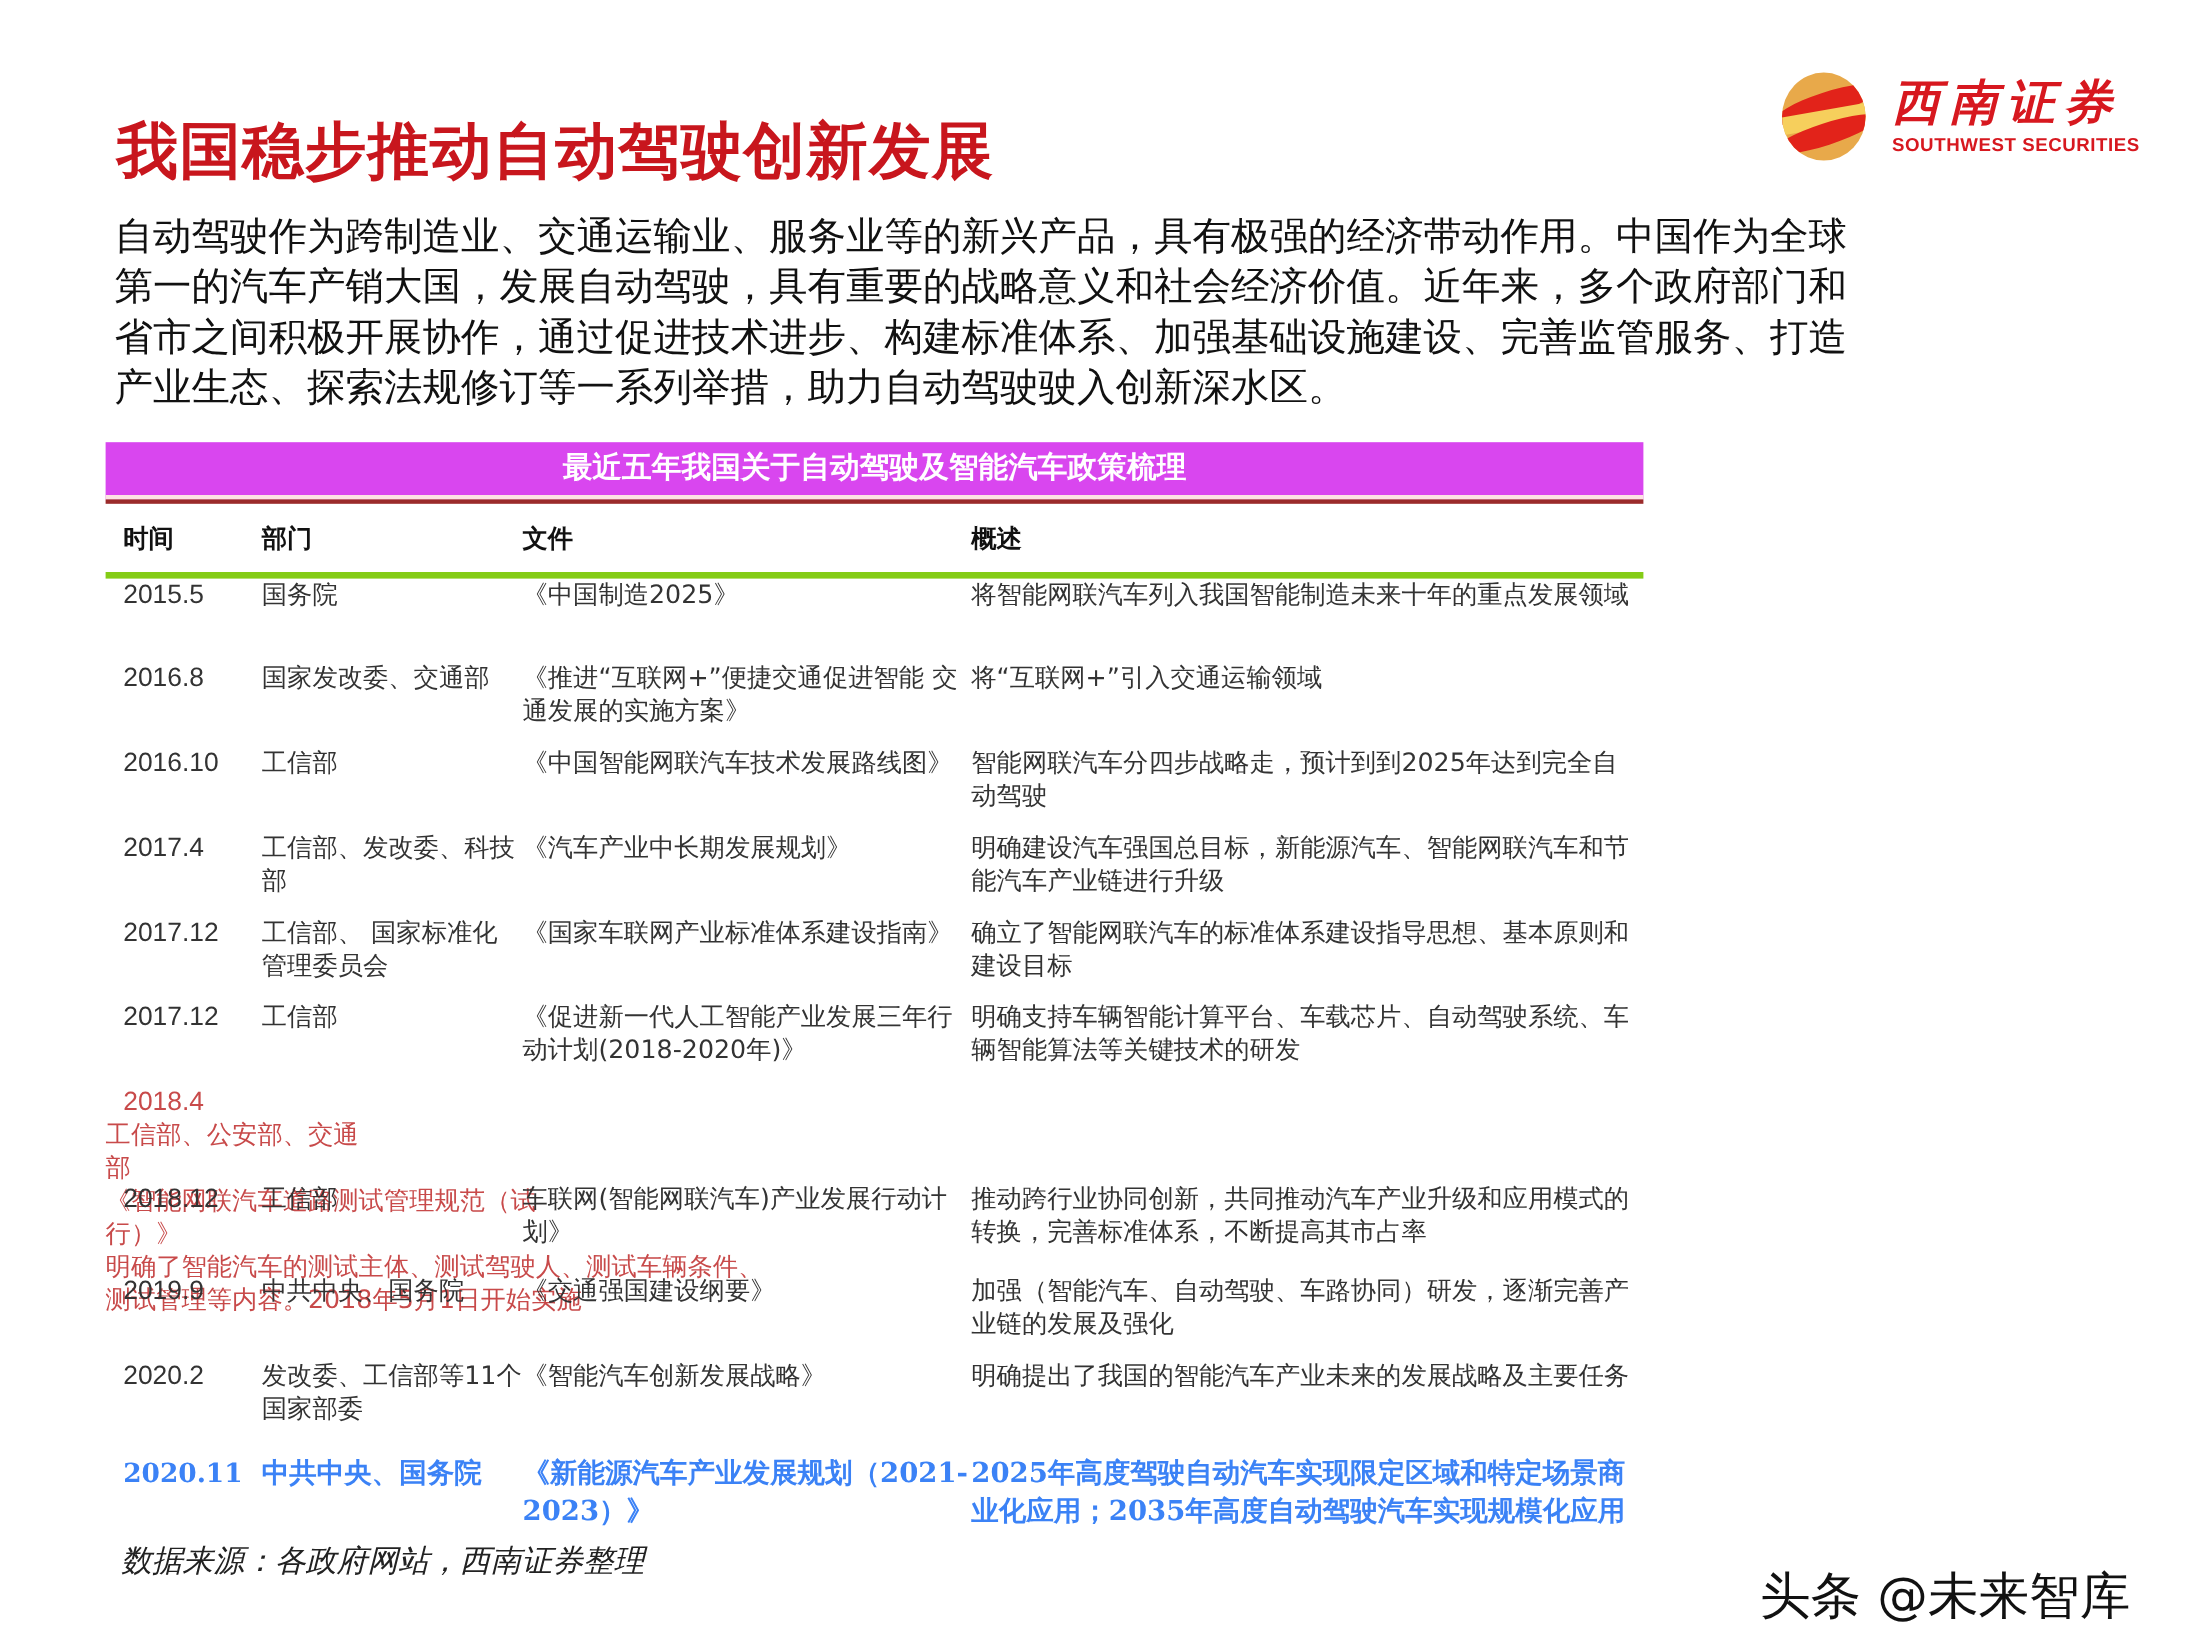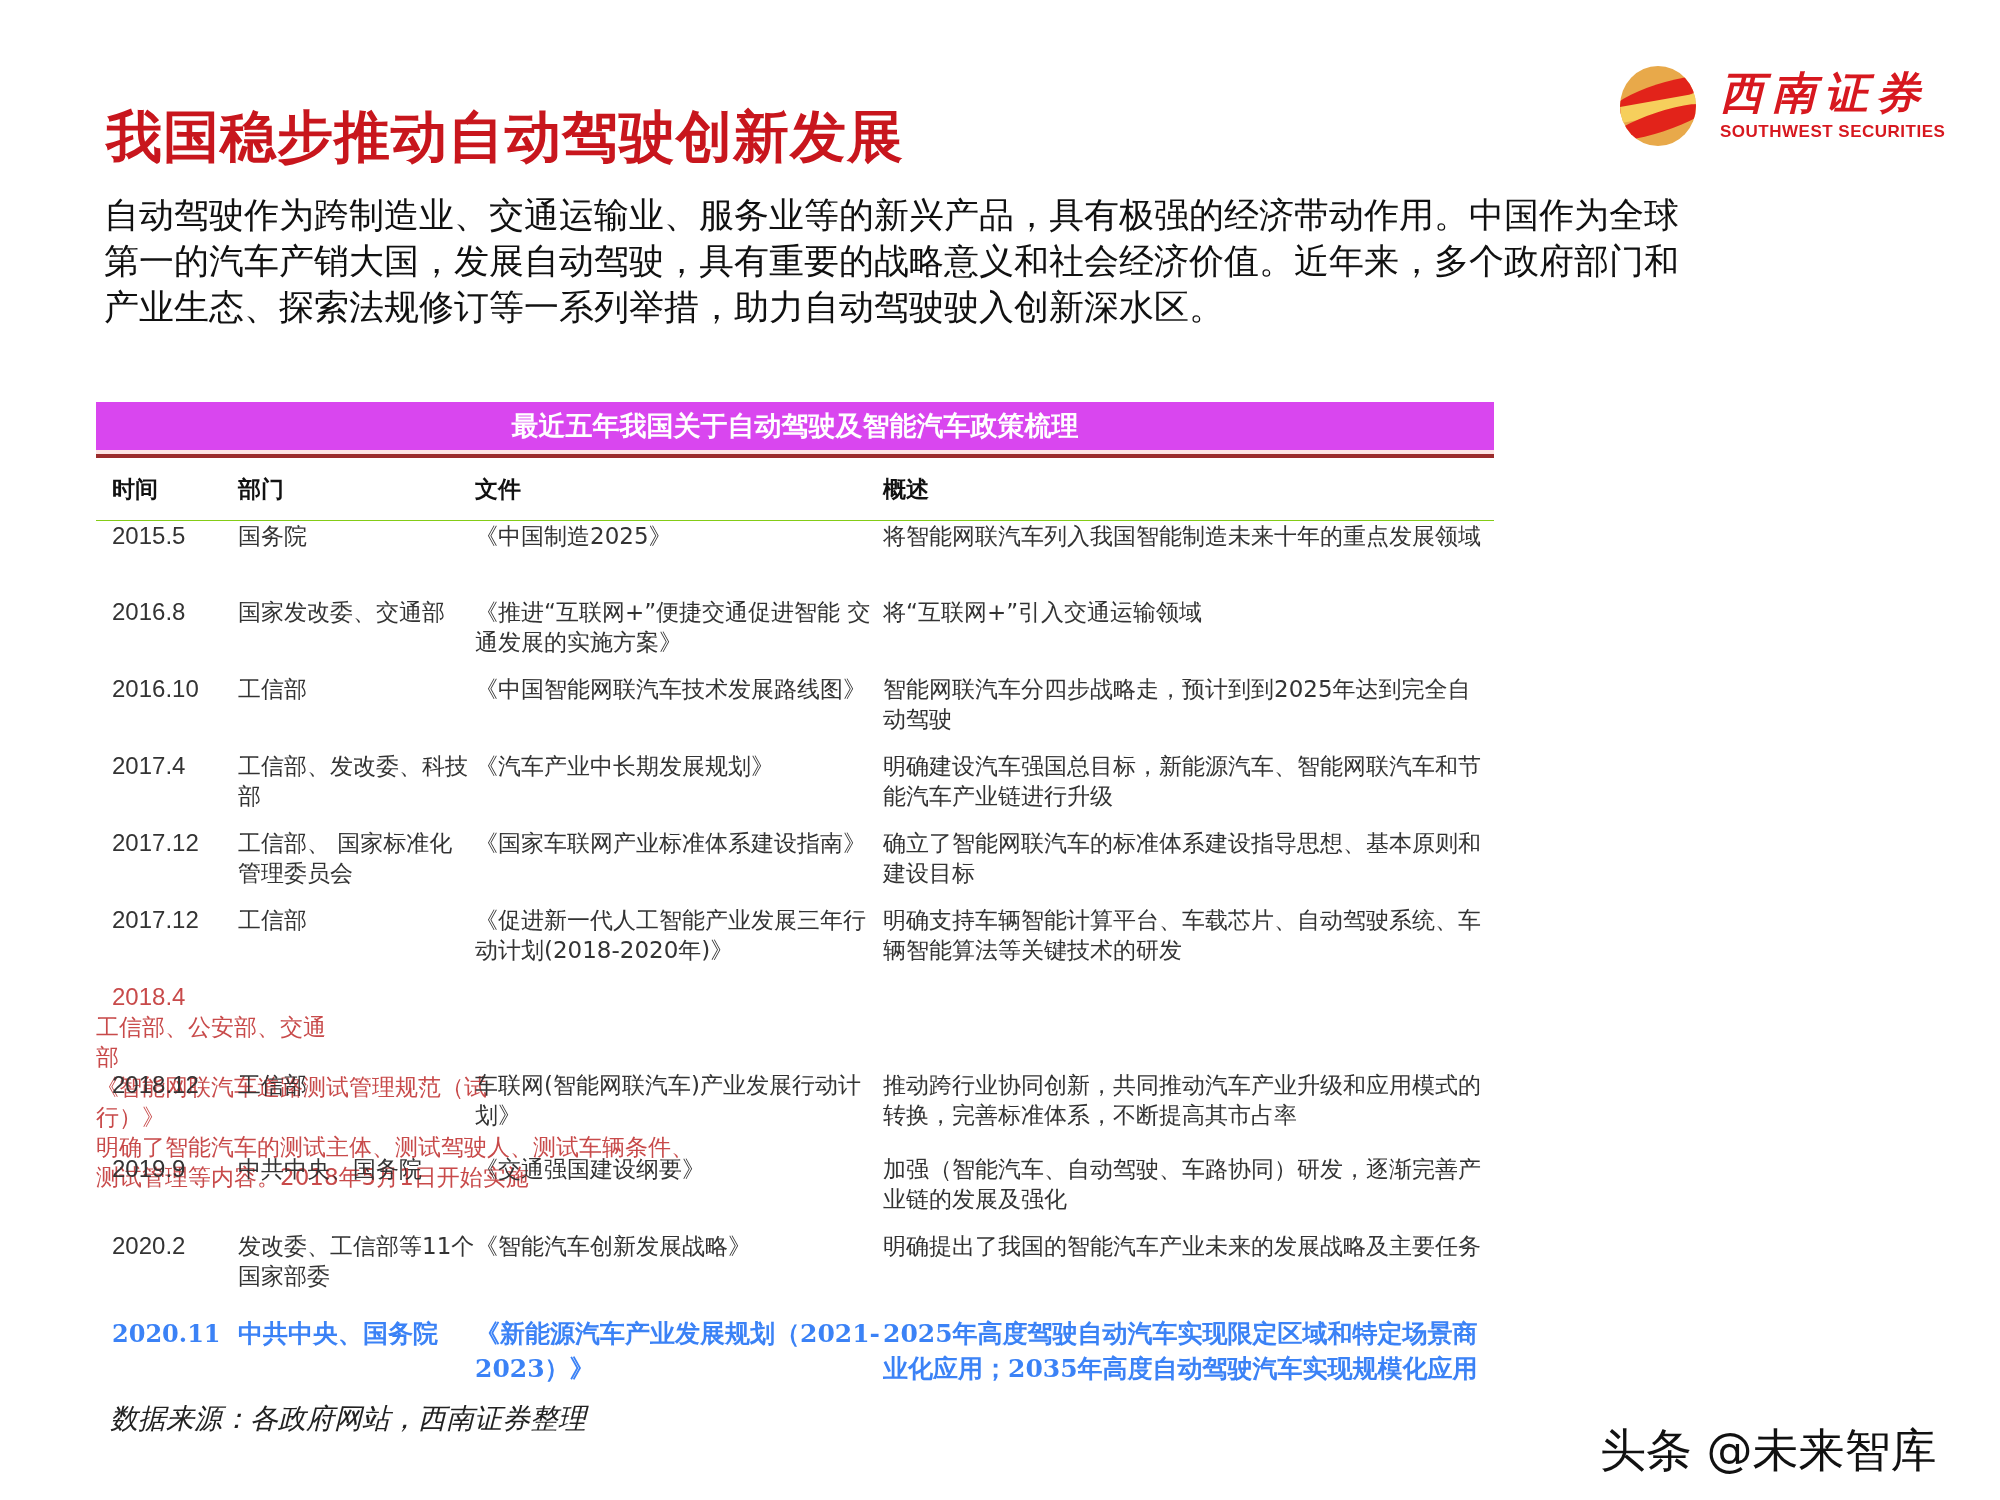--- a/index.html
+++ b/index.html
@@ -19,21 +19,21 @@
              font-family:"DejaVu Serif", serif; letter-spacing:8px; font-style:italic; }
   .logo-en { position:absolute; left:100px; top:60px; font-size:17px; font-weight:bold; color:#d7181f;
              font-family:"Liberation Sans", sans-serif; letter-spacing:0.5px; }
   .intro { position:absolute; left:104px; top:192px; width:1760px; font-size:35px; line-height:46px;
            font-family:"DejaVu Serif", serif; color:#111; }
   .intro p { margin:0; }
   .table-wrap { position:absolute; left:96px; top:402px; width:1398px; }
   .tbl-caption { height:48px; background:#d946ef; color:#fff; text-align:center; font-size:27px; font-weight:bold;
                  line-height:48px; border-bottom:4px solid #fde3e3; }
   .tbl-caption-line { height:4px; background:#9b2b2b; }
-  .tbl-head { display:flex; height:62px; align-items:center; border-bottom:1px solid #84cc16; font-size:23px; font-weight:bold; color:#111; }
+  .tbl-head { display:flex; height:62px; align-items:center; border-bottom:6px solid #84cc16; font-size:23px; font-weight:bold; color:#111; }
   .col-time { width:142px; padding-left:16px; box-sizing:border-box; }
   .col-dept { width:237px; padding-left:0px; box-sizing:border-box; }
   .col-doc { width:408px; box-sizing:border-box; }
   .col-desc { width:600px; box-sizing:border-box; }
   .row { display:flex; align-items:flex-start; font-size:23px; line-height:30px; color:#333; }
   .row .col-time { font-family:"Liberation Sans", sans-serif; font-size:24px; }
   .row.hl { color:#c84a4a; }
   .row.last { align-items:flex-start; font-family:"DejaVu Serif", serif; font-weight:bold; color:#3b82f6; font-size:25px; line-height:35px; }
   .row.last .col-time { font-family:"DejaVu Serif", serif; font-size:24px; }
   .row.last .col-doc { text-align:left; }
@@ -52,20 +52,21 @@
       <div class="mid"></div>
       <div class="band2"></div>
   </div>
   <div class="logo-cn">西南证券</div>
   <div class="logo-en">SOUTHWEST SECURITIES</div>
 </div>
 
 <div class="intro">
   <p>自动驾驶作为跨制造业、交通运输业、服务业等的新兴产品，具有极强的经济带动作用。中国作为全球</p>
   <p>第一的汽车产销大国，发展自动驾驶，具有重要的战略意义和社会经济价值。近年来，多个政府部门和</p>
+  <p>省市之间积极开展协作，通过促进技术进步、构建标准体系、加强基础设施建设、完善监管服务、打造</p>
   <p>产业生态、探索法规修订等一系列举措，助力自动驾驶驶入创新深水区。</p>
 </div>
 
 <div class="table-wrap">
   <div class="tbl-caption">最近五年我国关于自动驾驶及智能汽车政策梳理</div>
   <div class="tbl-caption-line"></div>
   <div class="tbl-head">
     <div class="col-time">时间</div>
     <div class="col-dept">部门</div>
     <div class="col-doc">文件</div>

